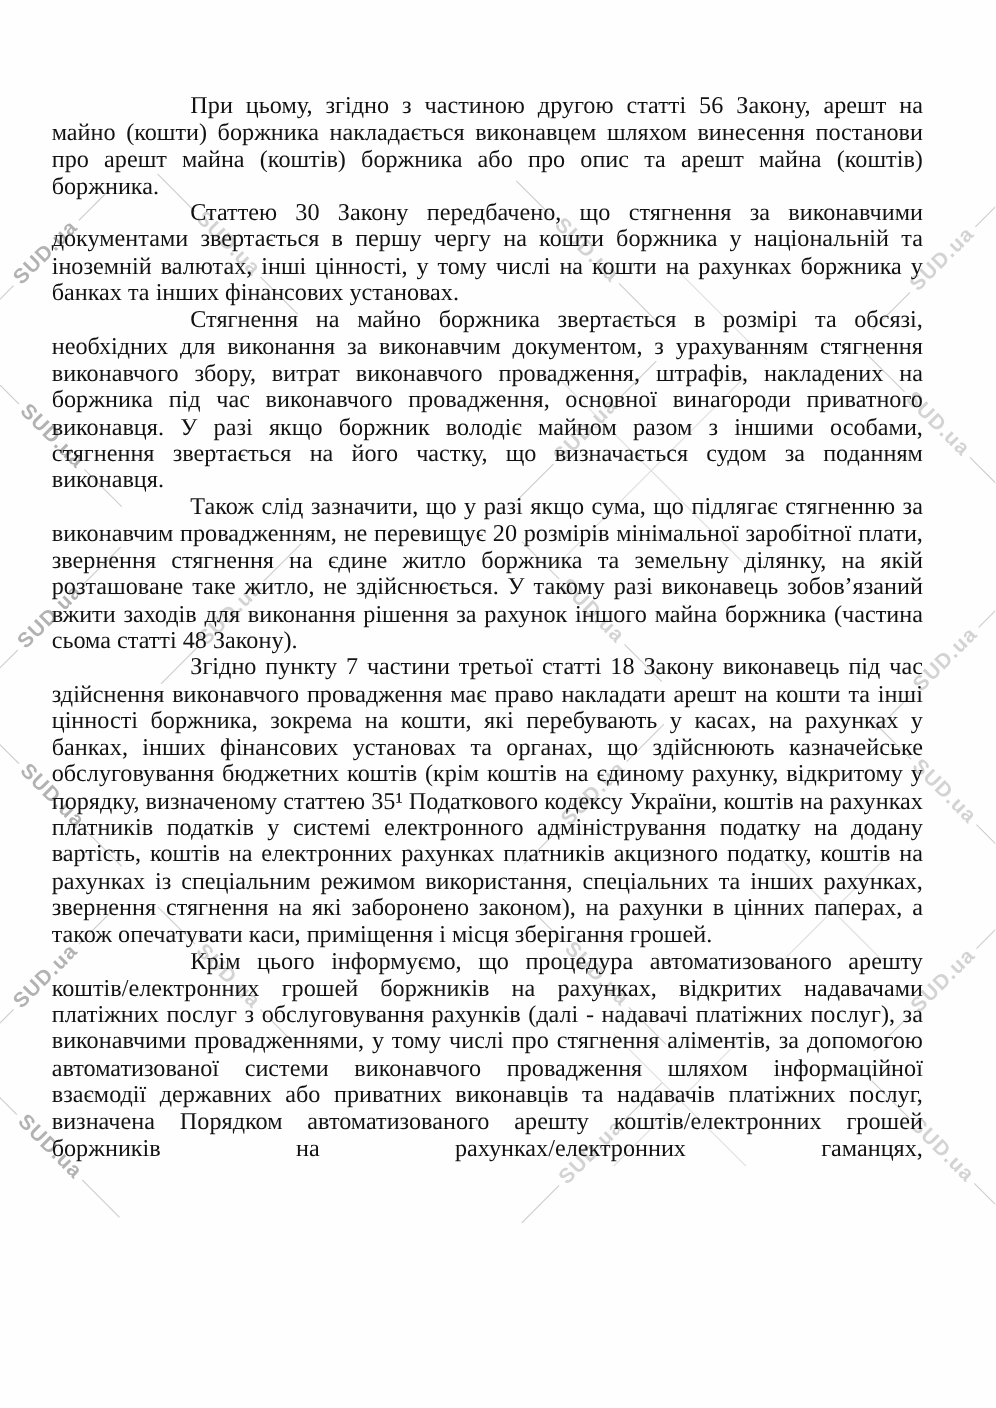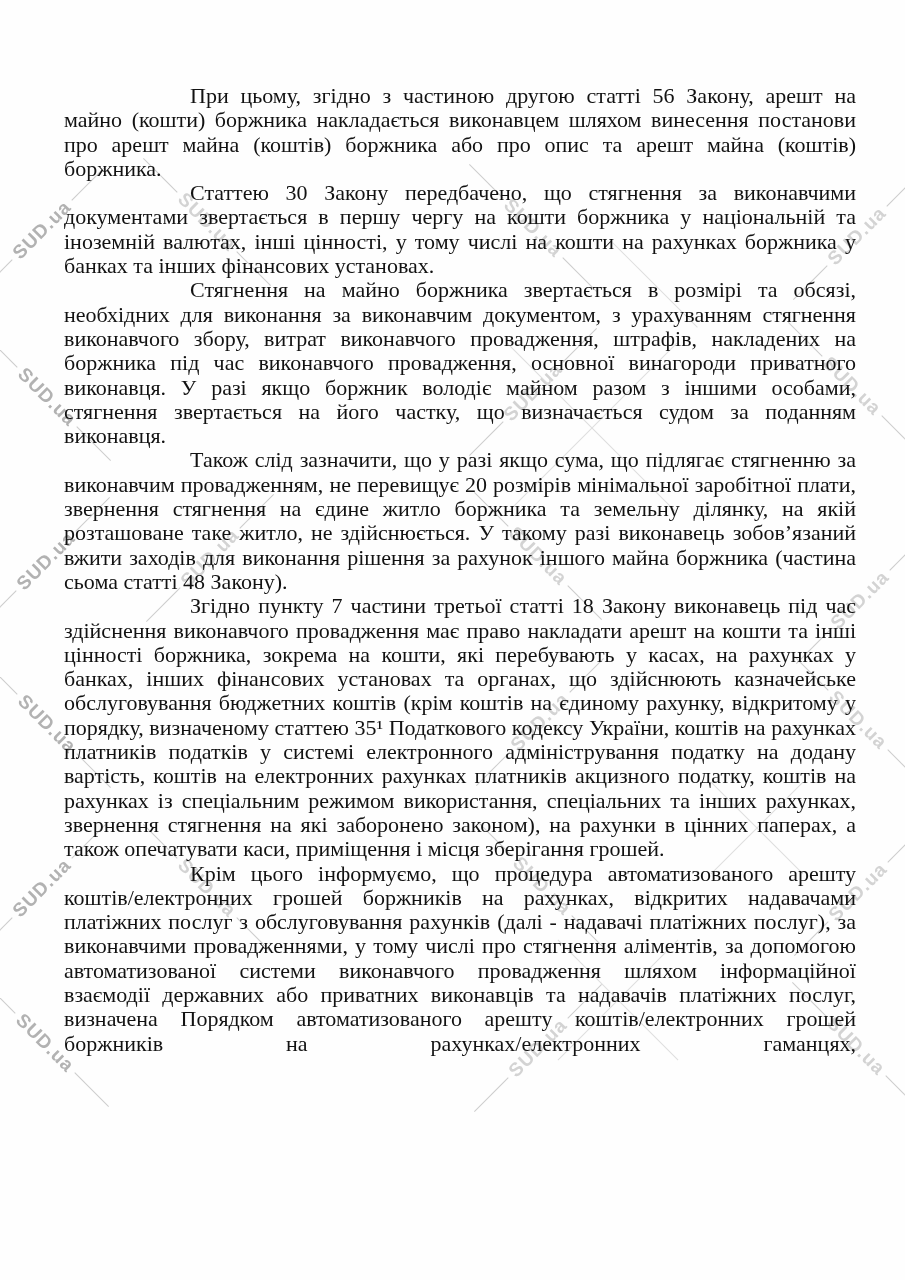--- a/index.html
+++ b/index.html
@@ -37,21 +37,21 @@
     width: var(--len);
     height: 0;
     border-top: 1.5px solid #cccccc;
     transform: translate(-50%, -50%) rotate(var(--r)) translateX(var(--o, 0px));
   }
   .wm-dash.xline { border-top-color: #dedede; }
   
   .doc-body {
     position: absolute;
     z-index: 2;
-    left: 64px;
+    left: 47px;
     top: 84px;
     width: 792px;
     font-family: "Liberation Serif", serif;
     font-size: 22px;
     line-height: 24.3px;
     color: #121212;
     text-align: justify;
   }
   .doc-body p {
     margin: 0;

